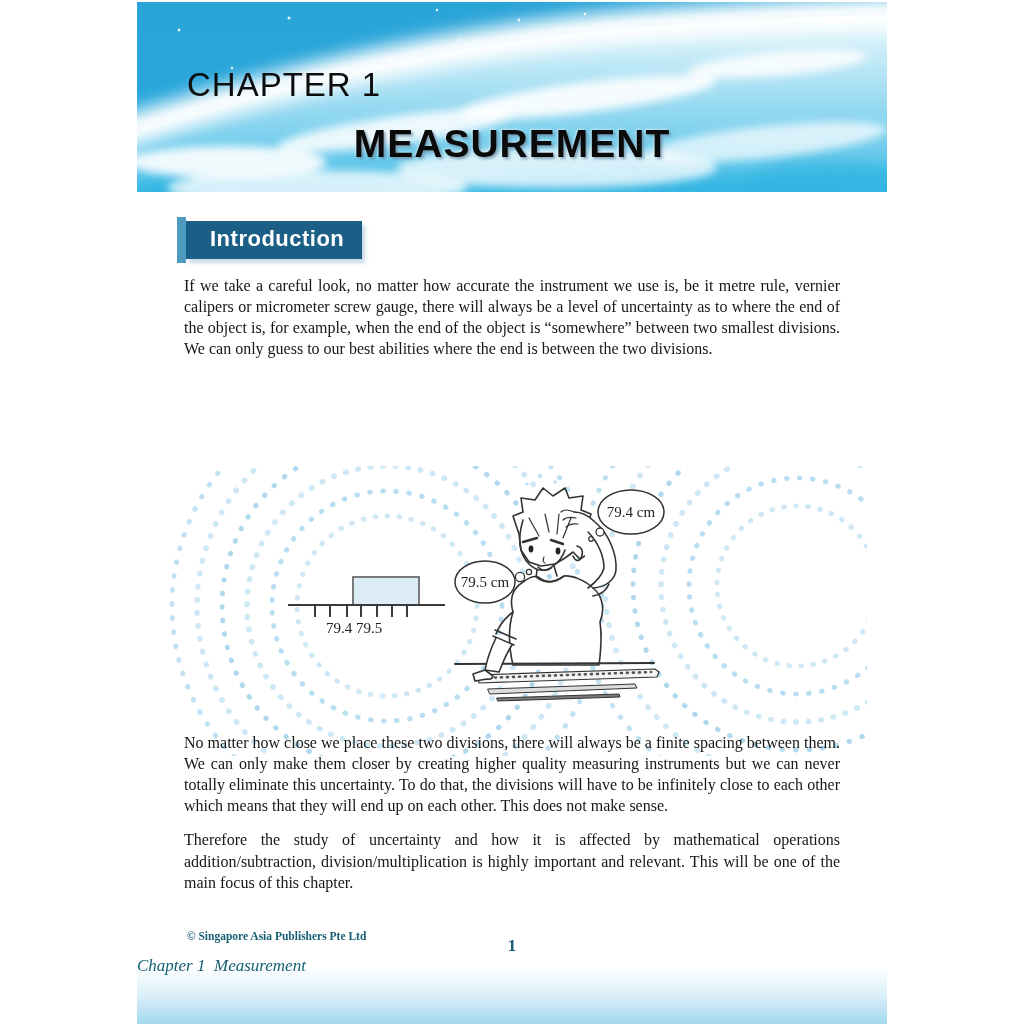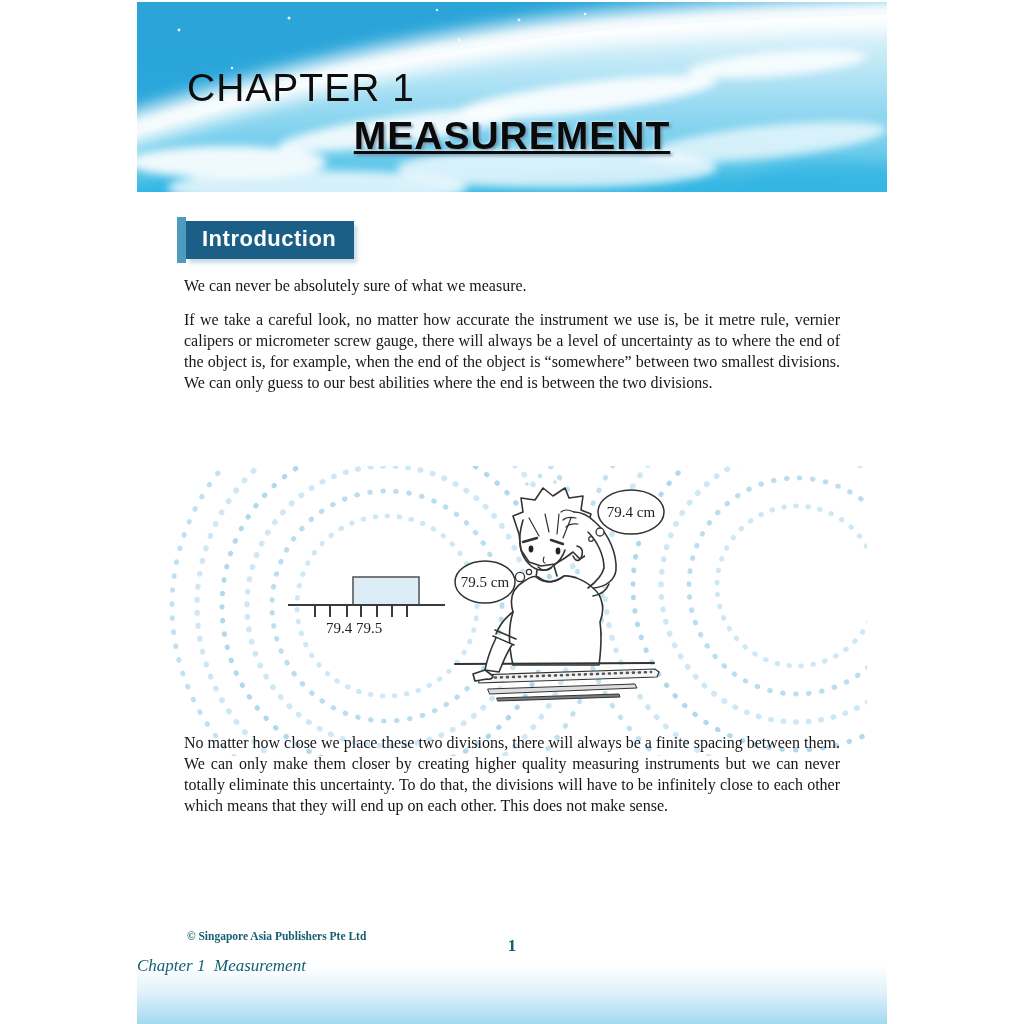--- a/index.html
+++ b/index.html
@@ -6,38 +6,37 @@
   .page {
     position:relative; width:1024px; height:1024px; background:#ffffff;
     overflow:hidden; font-family:"Liberation Serif", serif; color:#161616;
   }
 
   
   .header { position:absolute; left:137px; top:2px; width:750px; height:190px; }
   .header svg { display:block; }
   .chapter-label {
     position:absolute; left:50px; top:64px;
-    font-family:"Liberation Sans", sans-serif; font-size:39px; font-weight:500;
+    font-family:"Liberation Sans", sans-serif; font-size:33px; font-weight:500;
     color:#0d0d0d; letter-spacing:1px;
   }
   .chapter-title {
-    position:absolute; left:0; top:112px; width:100%; text-align:center;
+    position:absolute; left:0; top:120px; width:100%; text-align:center;
     font-family:"Liberation Sans", sans-serif; font-weight:bold; font-size:39px;
     letter-spacing:1px; color:#0a0a0a;
     text-shadow: 2px 2px 3px rgba(105,135,160,0.75), -1px -1px 2px rgba(255,255,255,0.5);
-    text-decoration: underline;
   }
 
   
   .intro { position:absolute; left:177px; top:221px; display:flex; }
   .intro-bar { width:9px; background:#4d9cc0; margin:-4px 0 -4px 0; }
   .intro-box {
     background:#1c5f86; color:#ffffff;
     font-family:"Liberation Sans", sans-serif; font-weight:bold; font-size:22px;
-    letter-spacing:0.5px; padding:5px 18px 7px 16px;
+    letter-spacing:0.5px; padding:5px 18px 7px 24px;
     box-shadow: 3px 4px 4px rgba(150,185,210,0.55);
   }
 
   
   .text-block { position:absolute; left:184px; width:656px; }
   .tb1 { top:275px; }
   .tb2 { top:732px; }
   p.para { margin:0 0 13px 0; font-size:16px; line-height:1.32; text-align:justify; }
 
   
@@ -119,21 +118,20 @@
     <div class="chapter-label">CHAPTER 1</div>
     <div class="chapter-title">MEASUREMENT</div>
   </div>
 
   <div class="intro">
     <div class="intro-bar"></div>
     <div class="intro-box">Introduction</div>
   </div>
 
   <div class="text-block tb1">
-    <p class="para">We can never be absolutely sure of what we measure.</p>
     <p class="para">If we take a careful look, no matter how accurate the instrument we use is, be it metre rule, vernier calipers or micrometer screw gauge, there will always be a level of uncertainty as to where the end of the object is, for example, when the end of the object is “somewhere” between two smallest divisions. We can only guess to our best abilities where the end is between the two divisions.</p>
   </div>
 
   <div class="figure">
     <svg width="710" height="290" viewBox="0 0 710 290" aria-hidden="true">
 
       <g fill="none" stroke-linecap="round">
         <circle cx="230" cy="140" r="90" stroke="#cfe8f5" stroke-width="5" stroke-dasharray="0.6 11.5"></circle>
         <circle cx="230" cy="140" r="115" stroke="#b9def1" stroke-width="5" stroke-dasharray="0.6 12.5"></circle>
         <circle cx="230" cy="140" r="140" stroke="#cfe8f5" stroke-width="5.5" stroke-dasharray="0.6 12"></circle>
@@ -218,20 +216,21 @@
         <circle cx="363" cy="111" r="4.6" fill="#ffffff" stroke="#333333" stroke-width="1.3"></circle>
         <circle cx="372" cy="106" r="2.6" fill="#ffffff" stroke="#333333" stroke-width="1.2"></circle>
         <ellipse cx="328" cy="116" rx="30" ry="21" fill="#ffffff" stroke="#333333" stroke-width="1.5"></ellipse>
         <text x="328" y="121" text-anchor="middle" font-family="Liberation Serif, serif" font-size="15" fill="#222222">79.5 cm</text>
       </g>
     </svg>
   </div>
 
   <div class="text-block tb2">
     <p class="para">No matter how close we place these two divisions, there will always be a finite spacing between them. We can only make them closer by creating higher quality measuring instruments but we can never totally eliminate this uncertainty. To do that, the divisions will have to be infinitely close to each other which means that they will end up on each other. This does not make sense.</p>
+    <p class="para">Therefore the study of uncertainty and how it is affected by mathematical operations addition/subtraction, division/multiplication is highly important and relevant. This will be one of the main focus of this chapter.</p>
   </div>
 
   <div class="footer-band"></div>
   <div class="footer-number">1</div>
   <div class="footer-chapter">Chapter 1  Measurement</div>
   <div class="footer-copy">© Singapore Asia Publishers Pte Ltd</div>
 
 </div>
 
 </body></html>

